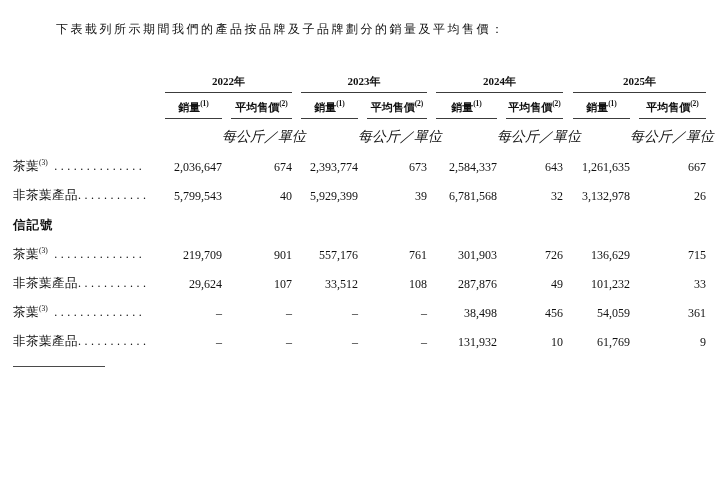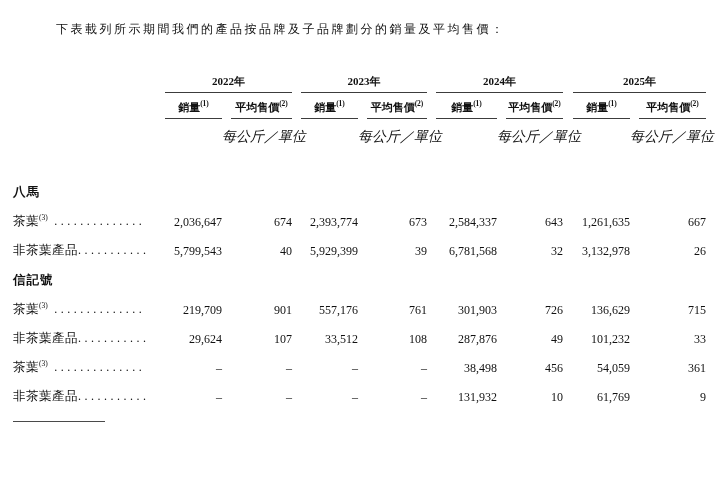--- a/index.html
+++ b/index.html
@@ -112,23 +112,20 @@
     <td class="unit">每公斤／單位</td>
     <td class="unit"></td>
     <td class="unit">每公斤／單位</td>
     <td class="unit"></td>
     <td class="unit">每公斤／單位</td>
     <td class="unit"></td>
     <td class="unit">每公斤／單位</td>
   </tr>
 
 
-  <tr class="first-brand">
-    <td colspan="9" class="brand">八馬</td>
-  </tr>
   <tr class="datarow">
     <td class="rowlabel"><span>茶葉</span><sup class="fn">(3)</sup><span class="leader"> ..............</span></td>
     <td class="num">2,036,647</td>
     <td class="num">674</td>
     <td class="num">2,393,774</td>
     <td class="num">673</td>
     <td class="num">2,584,337</td>
     <td class="num">643</td>
     <td class="num">1,261,635</td>
     <td class="num">667</td>

